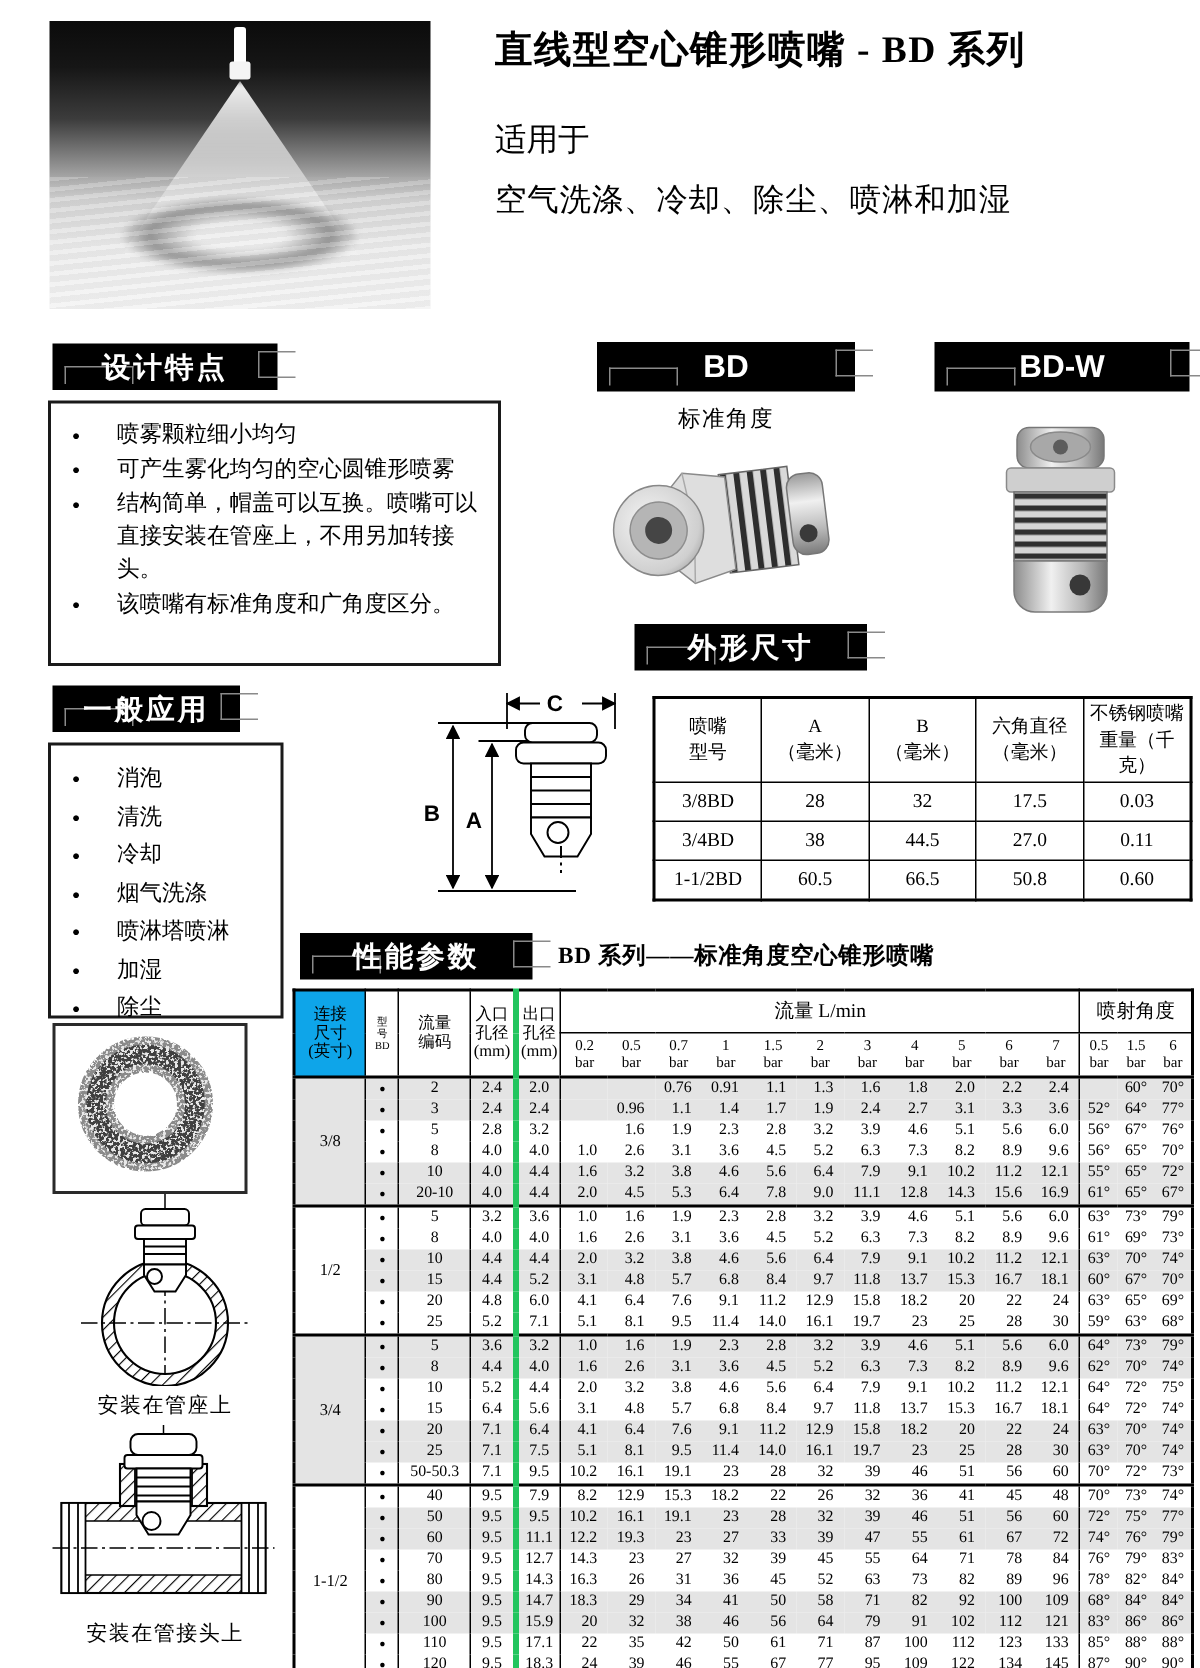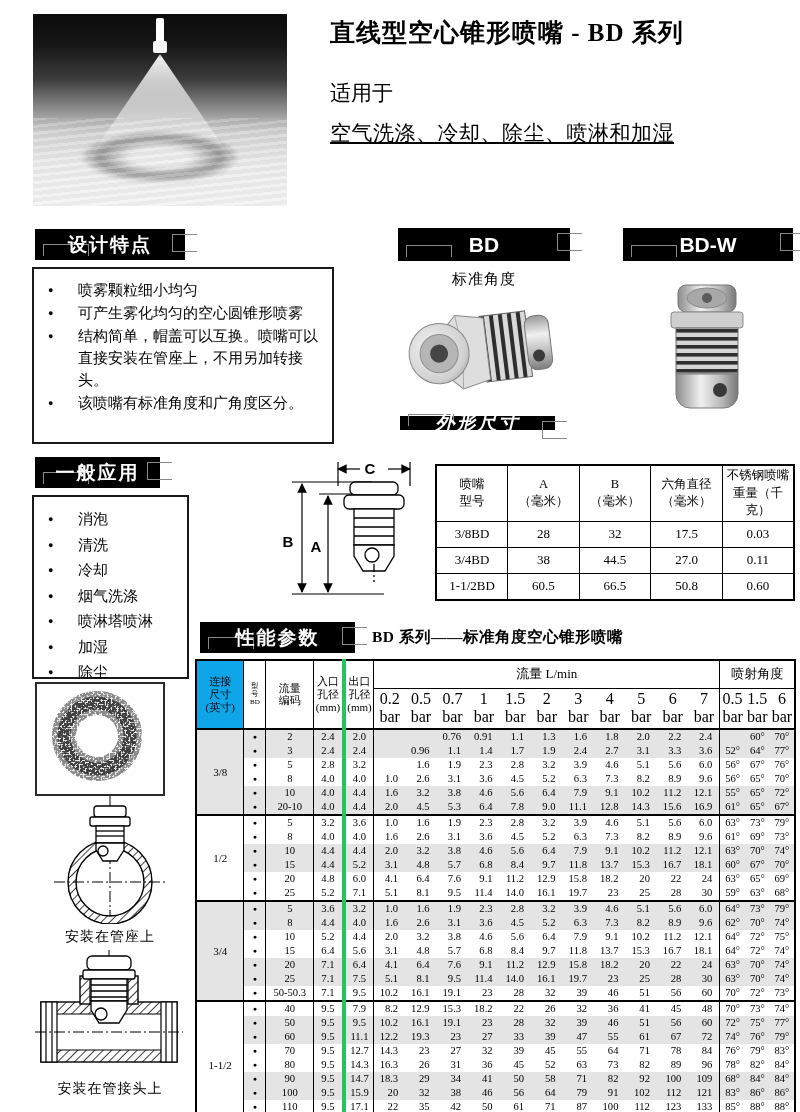--- a/index.html
+++ b/index.html
@@ -20,36 +20,36 @@
          background:radial-gradient(ellipse at center,rgba(0,0,0,0) 28%,rgba(45,45,45,.5) 55%,rgba(0,0,0,0) 74%);
          filter:blur(2px);}
   .photo .ripple{position:absolute;left:0;bottom:0;width:100%;height:46%;
          background:repeating-linear-gradient(174deg,rgba(255,255,255,.5) 0 3px,rgba(190,190,190,.25) 3px 7px);
          opacity:.5;}
 
   
   .title-block{left:330px;top:16px;width:462px;}
   .title-block h1{margin:0;font-size:25px;font-weight:bold;letter-spacing:1px;}
   .title-block .sub1{margin:30px 0 0 0;font-size:21px;}
-  .title-block .sub2{margin:12px 0 0 0;font-size:21px;letter-spacing:.5px;text-decoration:underline;}
+  .title-block .sub2{margin:12px 0 0 0;font-size:21px;letter-spacing:.5px;}
 
   
   .tag{background:#000;color:#fff;font-family:"Liberation Sans","DejaVu Sans",sans-serif;
        font-weight:bold;display:flex;align-items:center;justify-content:center;overflow:visible;}
   .tag .lbl{position:relative;z-index:2;}
   .tag::before{content:"";position:absolute;left:8px;bottom:4px;width:44px;height:11px;
        border:1px solid #8a8a8a;border-bottom:none;z-index:1;}
   .tag::after{content:"";position:absolute;right:-12px;top:5px;width:24px;height:16px;
        border:1px solid #8a8a8a;border-right:none;background:transparent;z-index:1;}
   .tag-cn{font-size:19px;letter-spacing:2px;}
   .t-design{left:35px;top:229px;width:150px;height:31px;}
   .t-apps{left:35px;top:457px;width:125px;height:31px;}
   .t-bd{left:398px;top:228px;width:172px;height:33px;font-size:21px;}
   .t-bdw{left:623px;top:228px;width:170px;height:33px;font-size:21px;}
-  .t-dims{left:400px;top:416px;width:155px;height:14px;font-style:italic;}
+  .t-dims{left:423px;top:416px;width:155px;height:31px;}
   .t-perf{left:200px;top:622px;width:155px;height:31px;}
 
   
   .lbox{border:2px solid #1a1a1a;background:#fff;}
   .b-features{left:32px;top:267px;width:298px;height:173px;}
   .b-apps{left:32px;top:495px;width:153px;height:180px;}
   ul.blist{list-style:none;margin:10px 0 0 0;padding:0 10px 0 14px;}
   ul.blist li{display:flex;font-size:15px;line-height:22px;margin-bottom:1px;}
   .b-apps ul.blist li{line-height:24.5px;}
   ul.blist .blt{flex:0 0 30px;font-size:9px;line-height:inherit;}
@@ -70,21 +70,21 @@
   .dimtab table{border:2px solid #000;}
   .dimtab th{font-weight:normal;font-size:12.5px;height:42px;line-height:1.4;}
   .dimtab td{font-size:13px;height:23px;}
 
   
   .perf-title{left:372px;top:627px;font-size:15.5px;font-weight:bold;letter-spacing:.5px;}
   .perftab{left:195px;top:659px;width:601px;}
   .perftab table{border-collapse:collapse;table-layout:fixed;border:2px solid #000;}
   .perftab th{font-weight:normal;white-space:pre-line;font-size:11px;line-height:1.15;text-align:center;vertical-align:middle;}
   .perftab th.grp{font-size:13px;height:25px;border-bottom:1px solid #000;}
-  .perftab th.bar{font-size:16px;height:26px;}
+  .perftab th.bar{font-size:10px;height:26px;}
   .perftab td{font-size:10.6px;height:14px;padding:0;text-align:center;vertical-align:middle;line-height:14px;}
   .perftab td.c-flow{text-align:right;padding-right:7px;}
   .perftab .c-conn{border-right:1px solid #000;font-size:11px;background:#0ea5e9;}
   .perftab .c-bullet{border-right:1px solid #000;font-size:7px;}
   .perftab .c-code{border-right:1px solid #000;}
   .perftab .c-inlet{border-right:4px solid #22c55e;}
   .perftab .c-outlet{border-right:1px solid #000;}
   .perftab .angle-start{border-left:1px solid #000;}
   .perftab tr.band td{background:#e4e4e4;}
   .perftab td.c-conn{background:#fff;}

